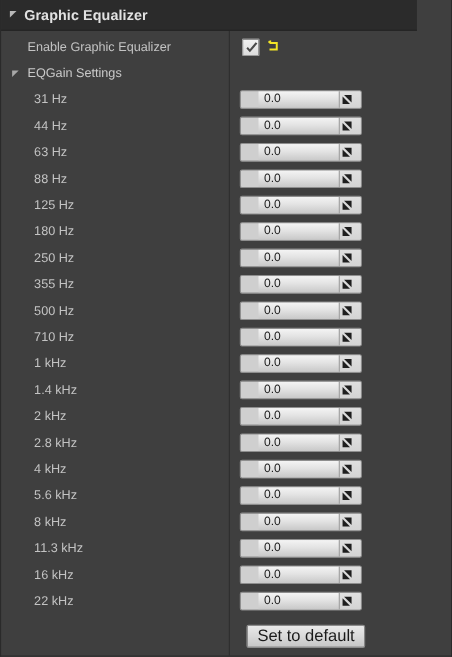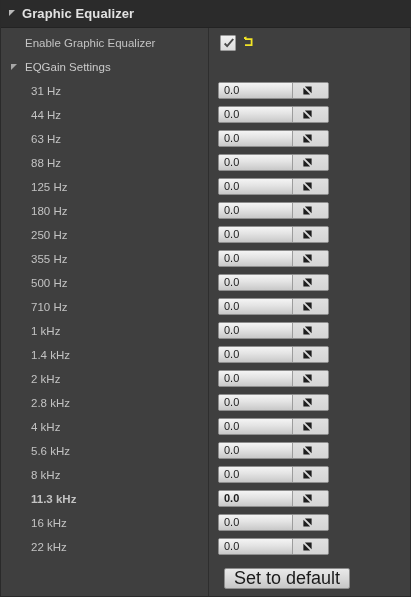--- a/index.html
+++ b/index.html
@@ -35,21 +35,21 @@
     width: 1px;
     background: #2e2e2e;
     z-index: 3;
   }
 
   
   .section-header {
     position: absolute;
     left: 0;
     top: 0;
-    width: 411px;
+    width: 378px;
     height: 28px;
     background: #2b2b2b;
     border-bottom: 1px solid #232323;
     box-sizing: border-box;
     display: flex;
     align-items: center;
     z-index: 4;
   }
   .section-header .tri {
     margin-left: 8px;
@@ -151,20 +151,21 @@
     height: 100%;
     box-sizing: border-box;
     background: linear-gradient(to bottom, #f4f4f4 0%, #e3e3e3 45%, #c8c8c8 100%);
     border-right: 1px solid #9c9c9c;
     display: flex;
     align-items: center;
     padding-left: 5px;
     color: #1c1c1c;
     font-size: 11px;
     line-height: 1;
+    margin-left: 16px;
   }
   .num-revert {
     flex: 1;
     height: 100%;
     background: linear-gradient(to bottom, #e0e0e0 0%, #d4d4d4 100%);
     display: flex;
     align-items: center;
     justify-content: center;
     padding-right: 6px;
     box-sizing: border-box;
@@ -178,21 +179,21 @@
     height: 21px;
     padding: 0 9px;
     box-sizing: border-box;
     display: flex;
     align-items: center;
     justify-content: center;
     background: linear-gradient(to bottom, #e9e9e9 0%, #d9d9d9 50%, #c6c6c6 100%);
     border: 1px solid #8c8c8c;
     border-radius: 2px;
     color: #1a1a1a;
-    font-size: 18px;
+    font-size: 15px;
     white-space: nowrap;
     z-index: 4;
   }
 </style>
 </head>
 <body>
 
 <div id="panel">
 
   <div class="col-divider"></div>
@@ -420,21 +421,21 @@
         <div class="num-widget">
           <div class="num-value">0.0</div>
           <div class="num-revert">
             <svg width="11" height="11" viewBox="0 0 11 11">
               <path d="M9.6 1.4 L9.6 8.2 L2.8 1.4 Z" fill="#1e1e1e"></path>
               <path d="M1.4 2.8 L8.2 9.6 L1.4 9.6 Z" fill="#1e1e1e"></path>
             </svg>
           </div>
         </div>
       </div>
-      <div class="row sub" style="top: 487px; font-weight: bold;">
+      <div class="row sub" style="top: 487px;">
         <span class="label">11.3 kHz</span>
         <div class="num-widget">
           <div class="num-value">0.0</div>
           <div class="num-revert">
             <svg width="11" height="11" viewBox="0 0 11 11">
               <path d="M9.6 1.4 L9.6 8.2 L2.8 1.4 Z" fill="#1e1e1e"></path>
               <path d="M1.4 2.8 L8.2 9.6 L1.4 9.6 Z" fill="#1e1e1e"></path>
             </svg>
           </div>
         </div>

